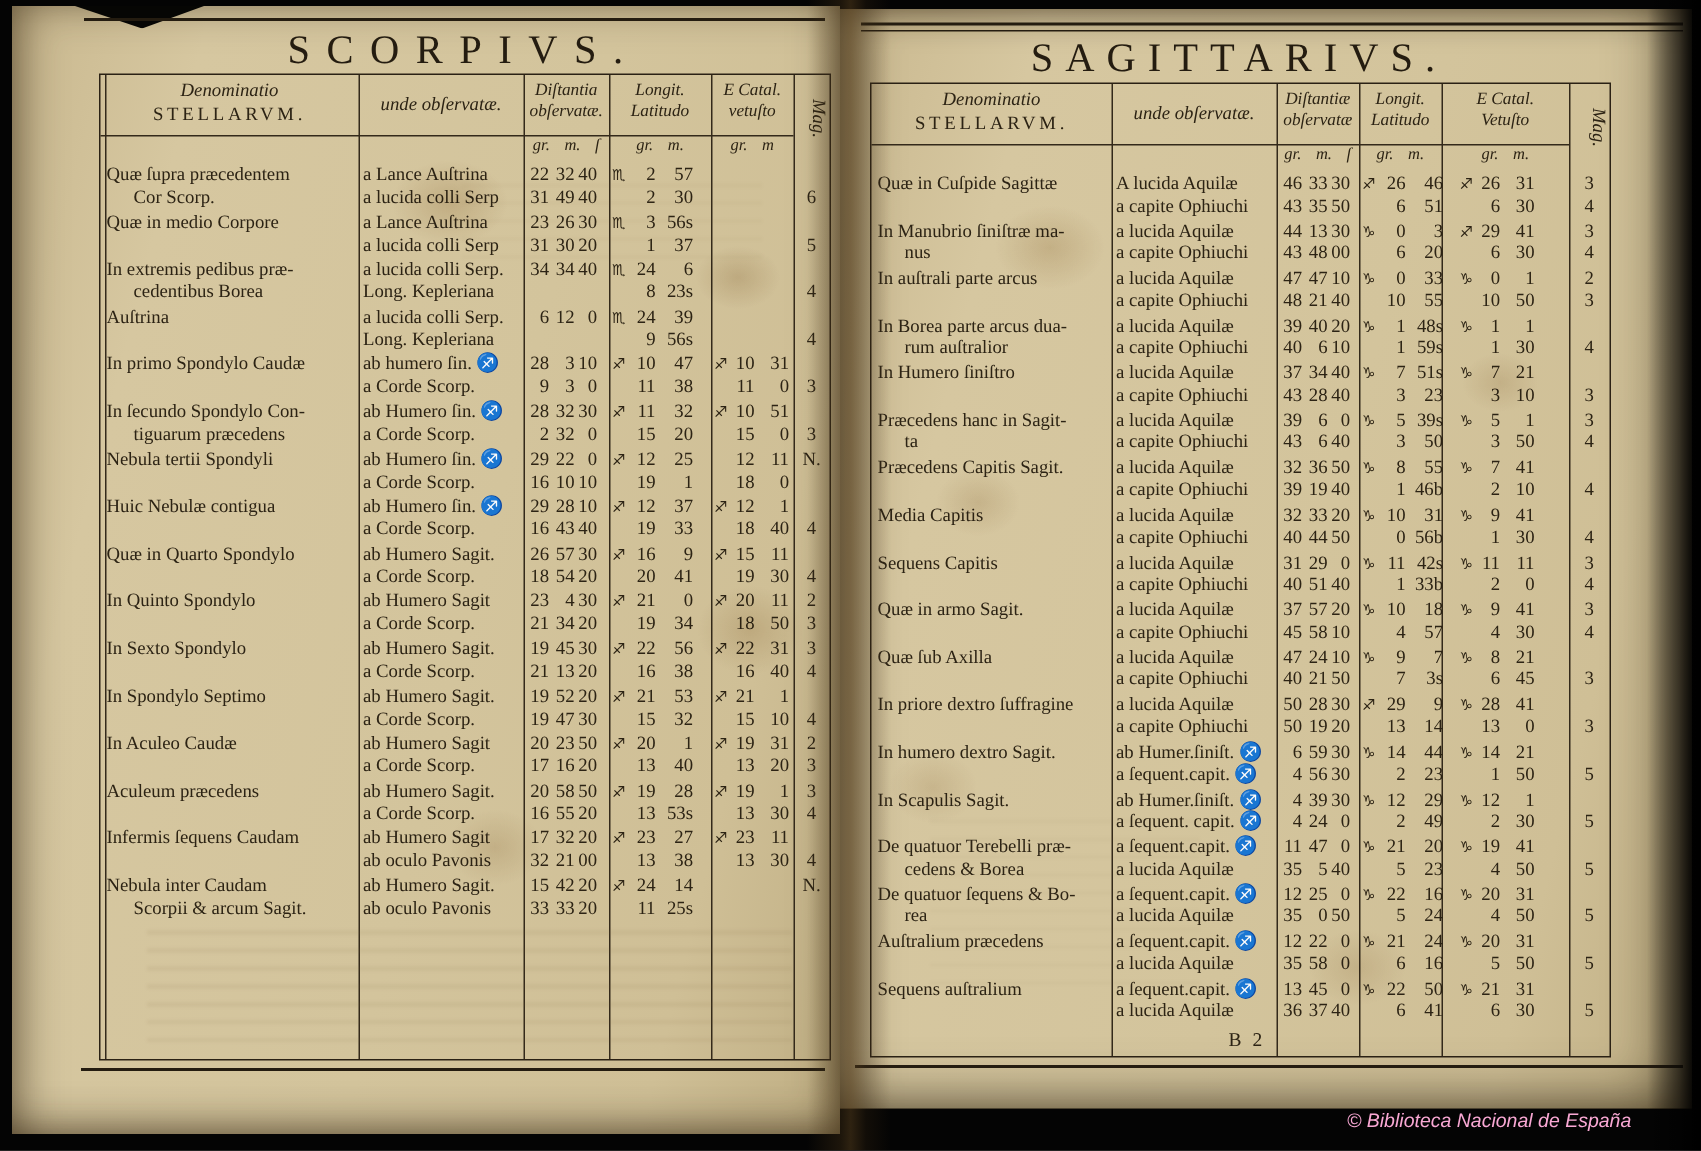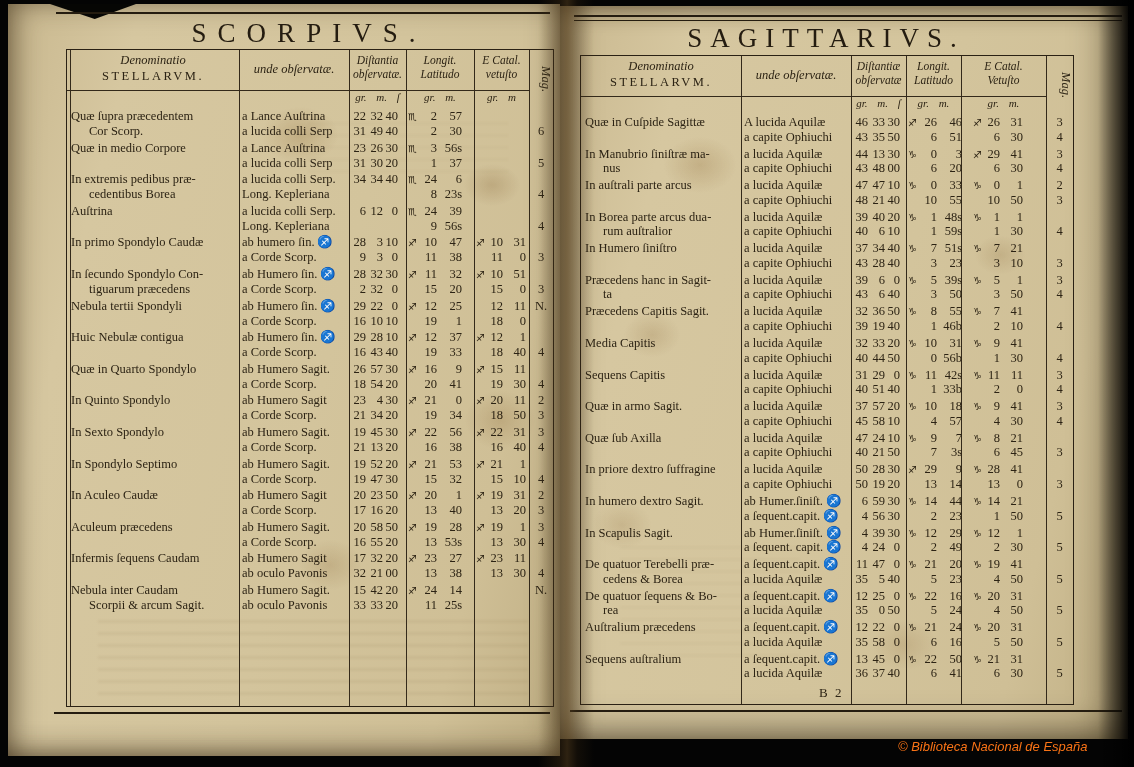--- a/index.html
+++ b/index.html
@@ -63,21 +63,21 @@
   .c-dist span{width:17px;}
   .c-dist span:last-child{width:15px;}
   .sign{font-family:"DejaVu Sans",sans-serif;font-size:10px;width:13px;text-align:center!important;}
   .c-long span:nth-child(2){width:18px;}
   .c-long span:nth-child(3){width:25px;}
   .c-catal span:nth-child(2){width:16px;}
   .c-catal span:nth-child(3){width:23px;}
   .page-right .c-catal{padding-left:10px;}
   .c-mag{text-align:center;font-size:12.5px;}
   .signature{position:absolute;font-size:13px;letter-spacing:2px;}
-  .watermark{position:absolute;left:898px;top:739px;z-index:6;color:#f97316;
+  .watermark{position:absolute;left:898px;top:739px;z-index:6;color:#f9a8d4;
      font-family:"Liberation Sans","DejaVu Sans",sans-serif;font-style:italic;font-size:13px;}
 </style>
 </head>
 <body>
 
 <div class="page page-left">
   <div class="tear"></div>
   <div class="rule" style="left:48px;top:8px;width:494px;height:2px;"></div>
   <div class="title" style="left:58px;width:486px;top:14px;">SCORPIVS.</div>
   <div class="table" style="left:58px;top:45px;width:486px;height:656px;">

